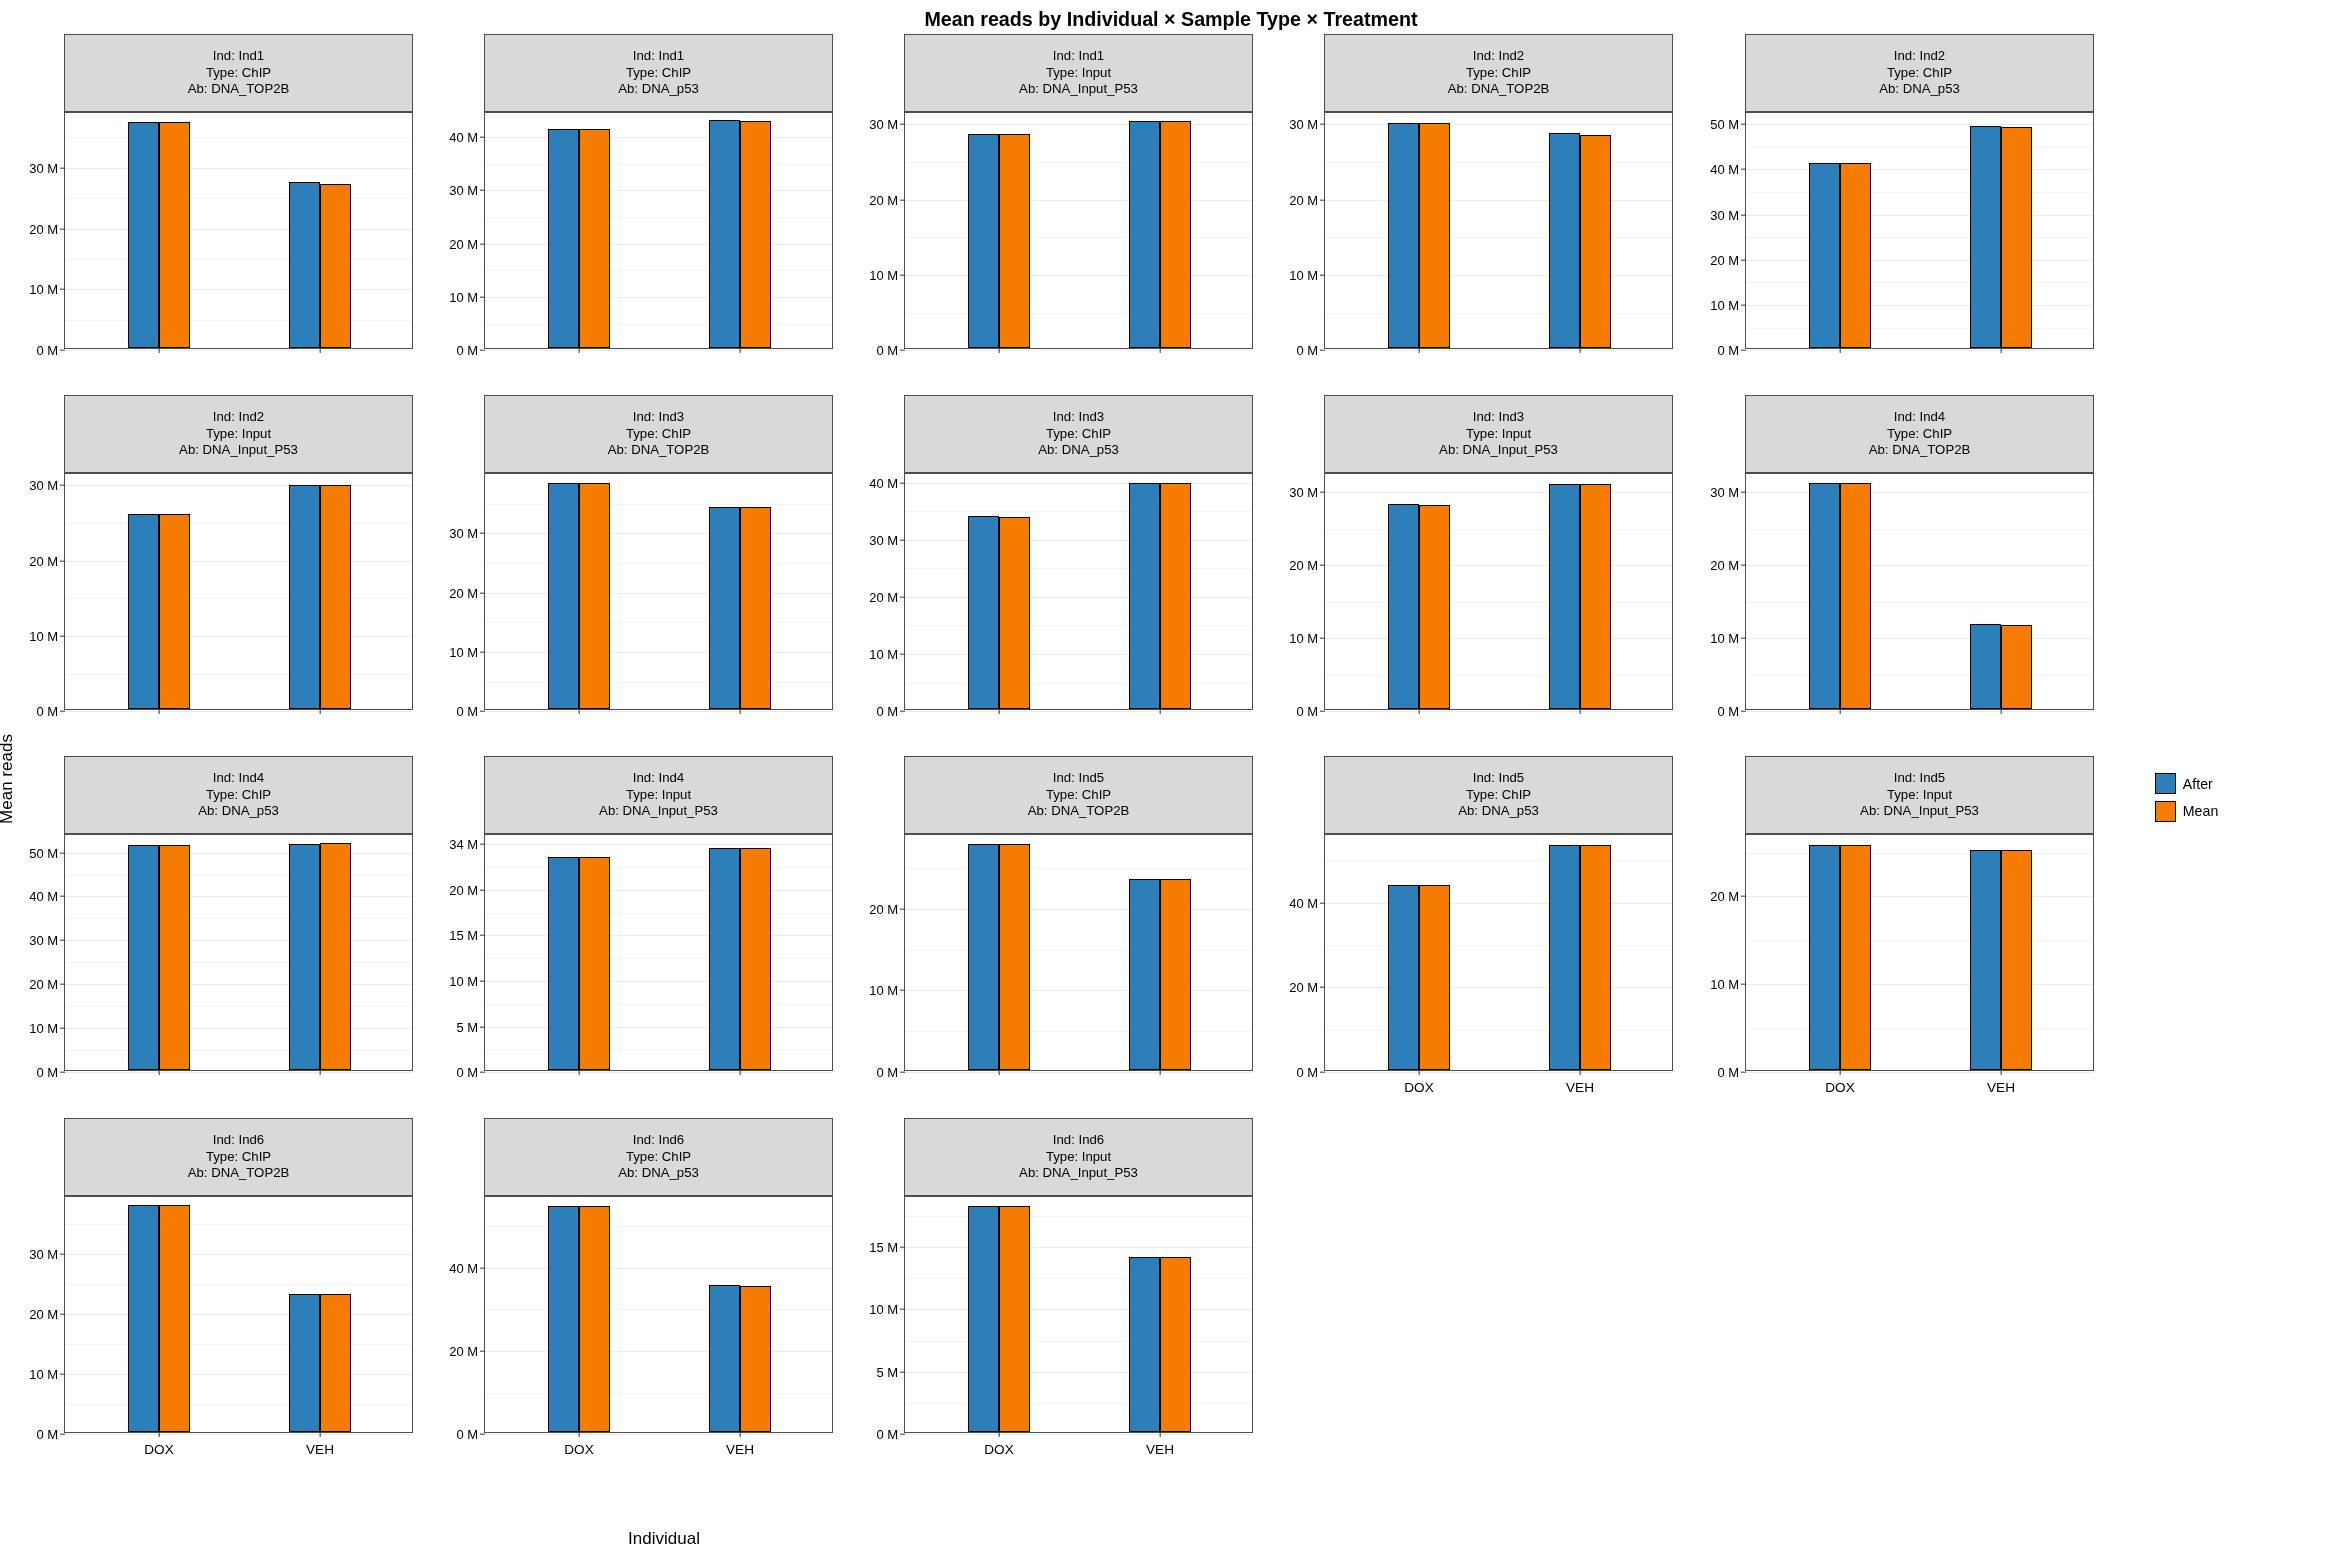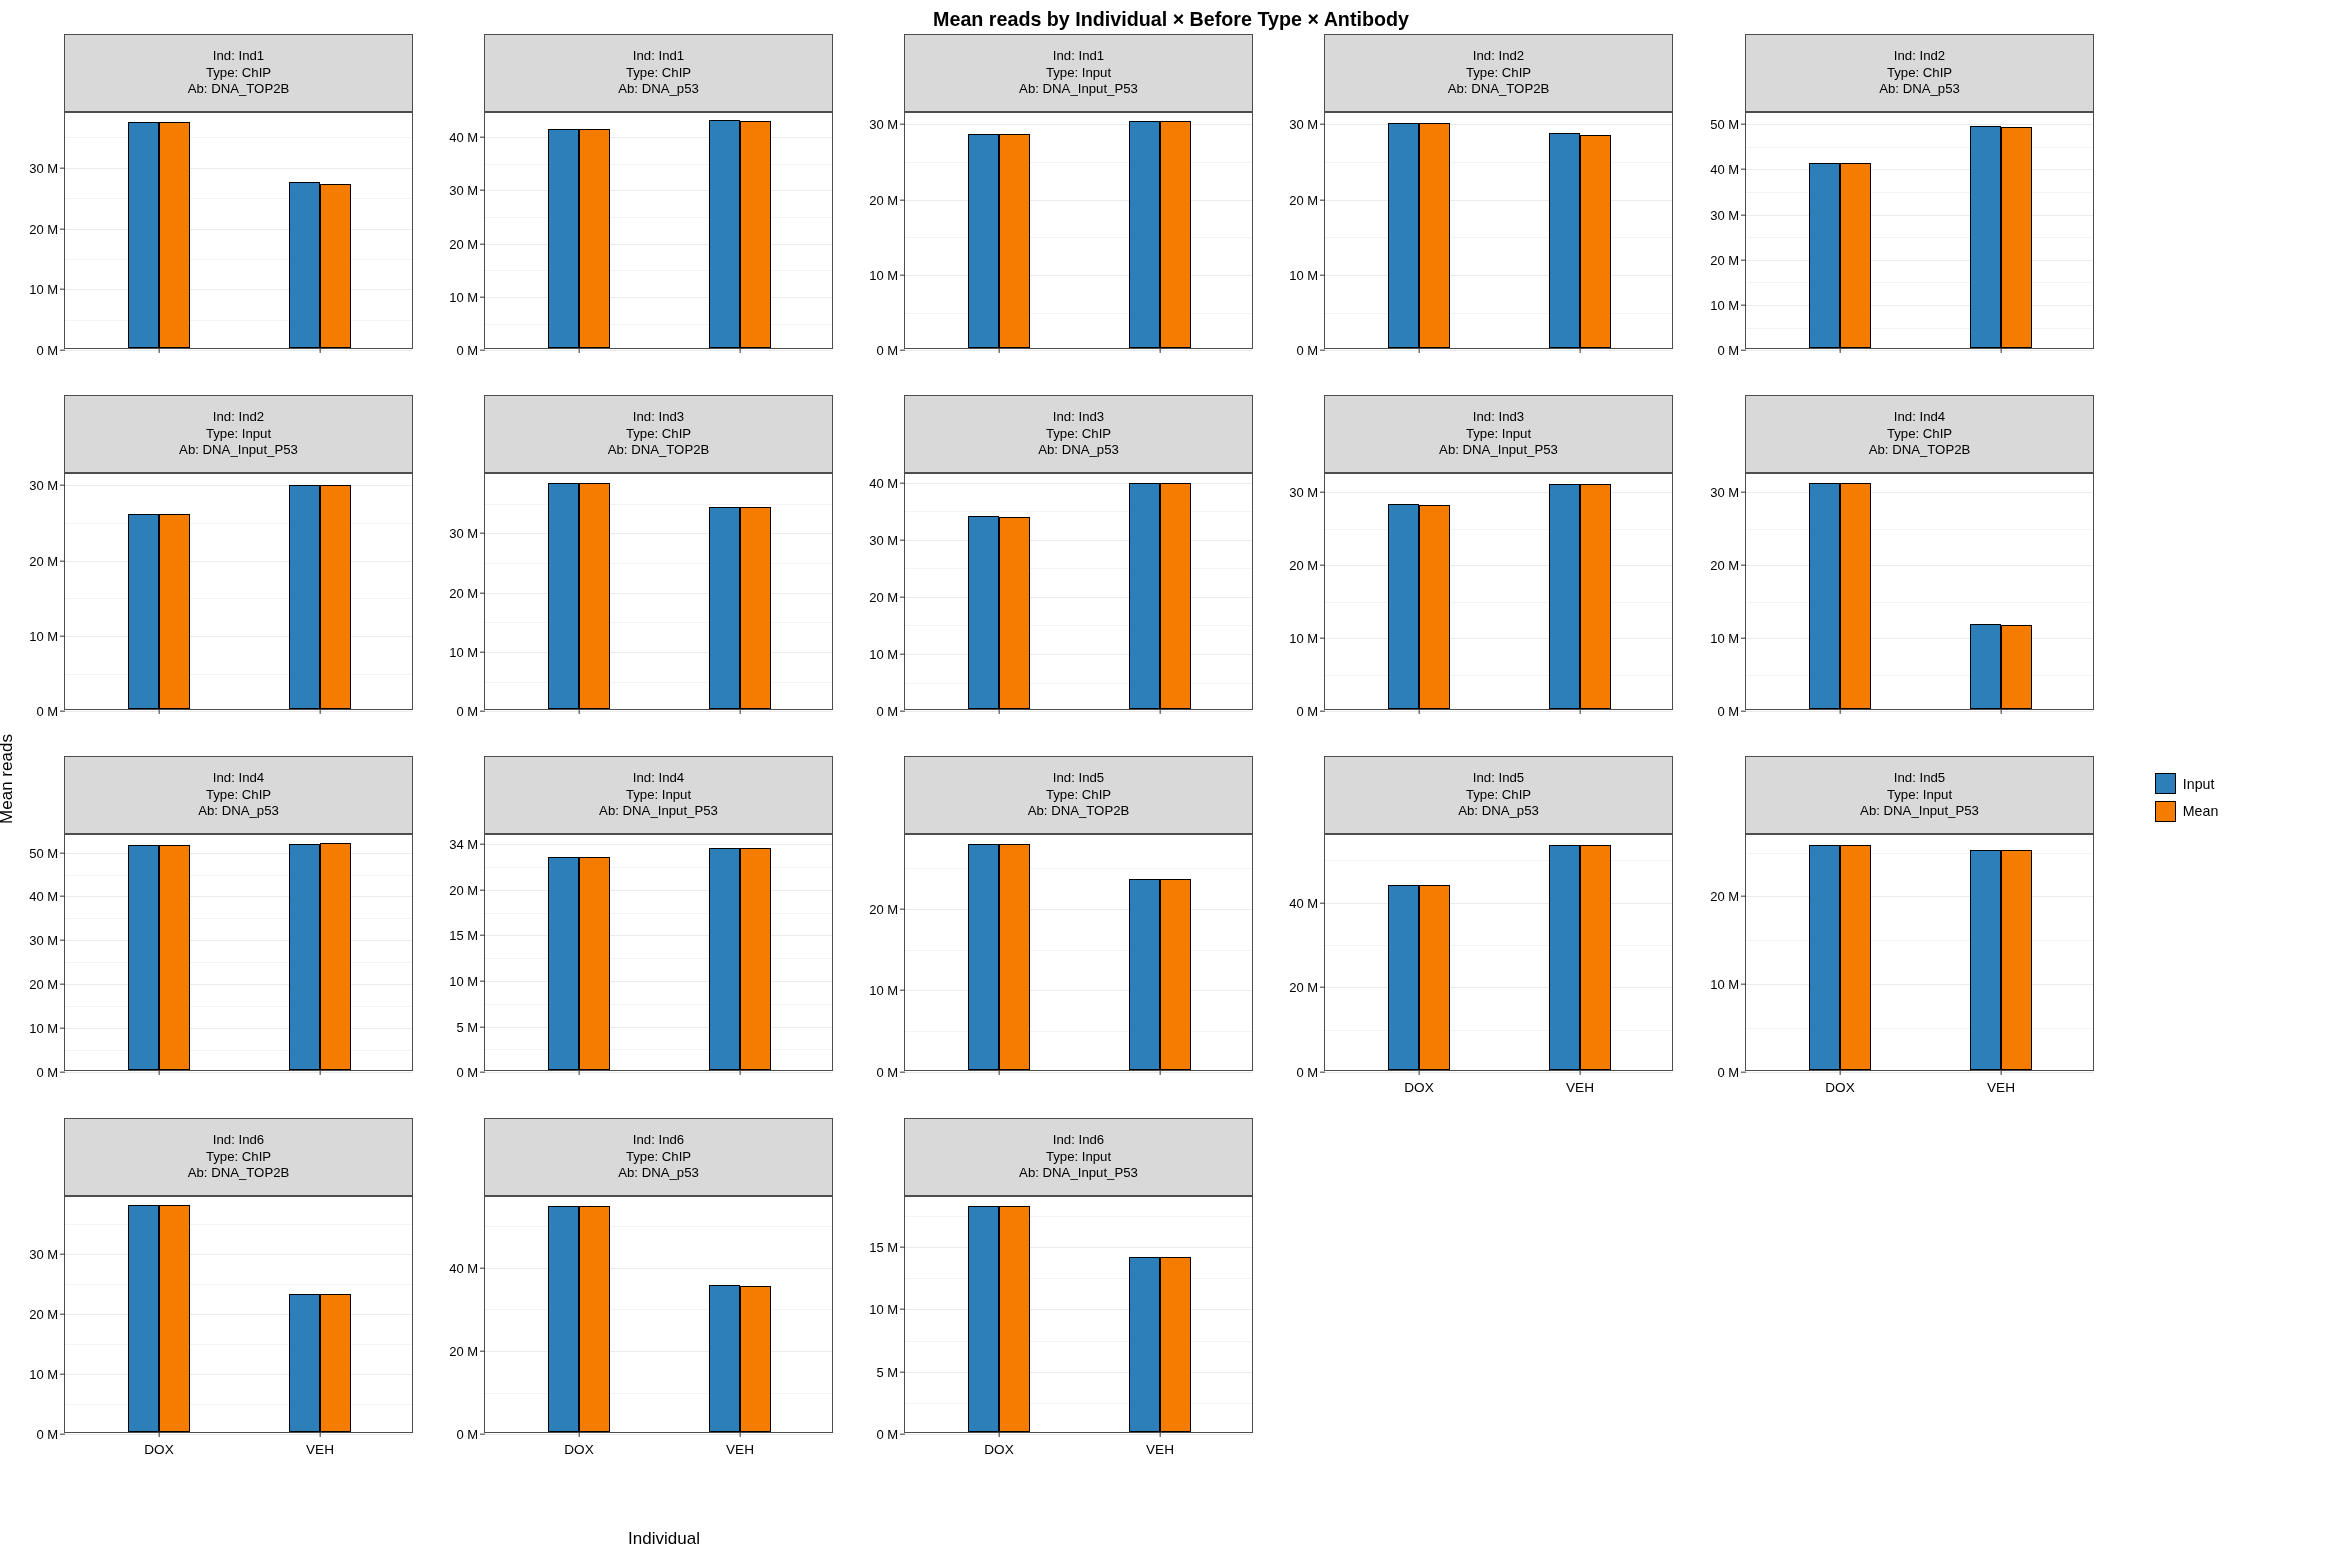--- a/index.html
+++ b/index.html
@@ -106,21 +106,21 @@
   .legend-key{
     width:19px;height:19px;border:0.7px solid #000;margin-right:6.8px;
   }
   .legend-key.before{background:#2c7fb8;}
   .legend-key.after{background:#f57c00;}
 </style>
 </head>
 <body>
 
 <div id="root">
-  <div class="title">Mean reads by Individual × Before Type × Antibody</div>
+  <div class="title">Mean reads by Individual × Sample Type × Treatment</div>
   <div class="ylab">Mean reads</div>
   <div class="xlab">Individual</div>
 
   <div class="panels" id="panels">
       <div class="panel" style="left: 0px; top: 0px; width: 349px; height: 315px;">
         <div class="strip">
           <div>Ind: Ind1</div>
           <div>Type: ChIP</div>
           <div>Ab: DNA_TOP2B</div>
         </div>
@@ -690,21 +690,21 @@
           <div class="xtickmark" style="left: 255px;"></div>
           <div class="xtick" style="left: 94px;">DOX</div>
           <div class="xtick" style="left: 255px;">VEH</div>
         </div>
       </div>
     </div>
 
   <div class="legend">
     <div class="legend-row">
       <span class="legend-key before"></span>
-      <span>Input</span>
+      <span>After</span>
     </div>
     <div class="legend-row">
       <span class="legend-key after"></span>
       <span>Mean</span>
     </div>
   </div>
 </div>
 
 
 </body></html>

